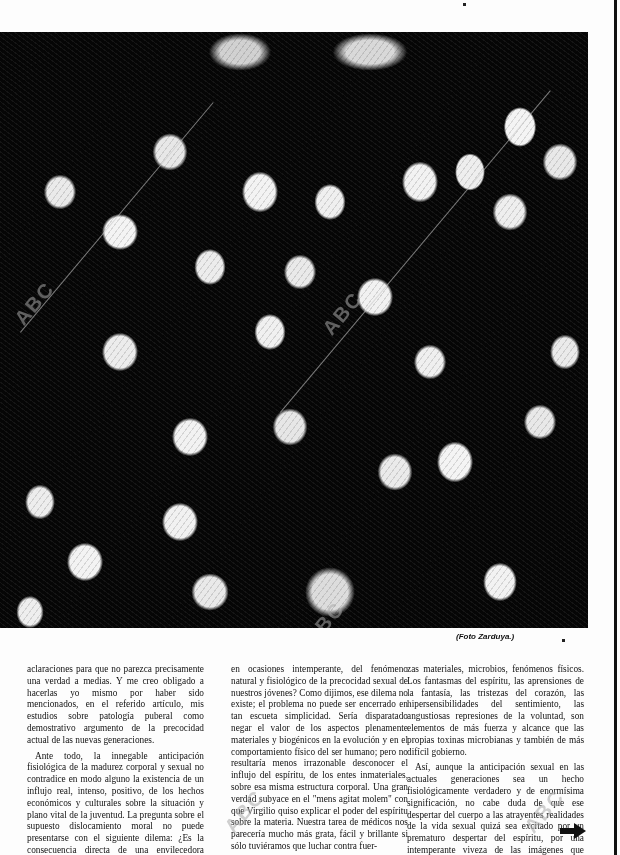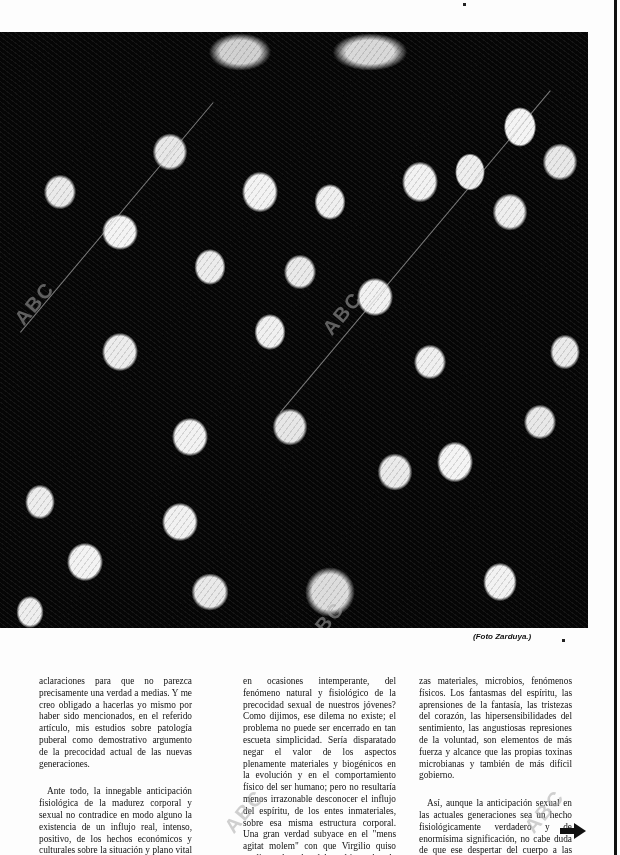--- a/index.html
+++ b/index.html
@@ -49,26 +49,26 @@
   .photo .grain {
     position: absolute; inset: 0; opacity: 0.35;
     background:
       repeating-linear-gradient(37deg, rgba(255,255,255,0.18) 0 1px, transparent 1px 4px),
       repeating-linear-gradient(-53deg, rgba(0,0,0,0.35) 0 1px, transparent 1px 5px);
   }
   .wm-line { position: absolute; height: 1px; background: rgba(200,200,200,0.6); transform-origin: 0 0; }
   .watermark { position: absolute; font-family: "Liberation Sans", sans-serif; font-size: 20px; font-weight: bold;
                color: rgba(170,170,170,0.55); transform: rotate(-50deg); letter-spacing: 2px; }
 
-  .caption { position: absolute; left: 473px; top: 632px; font-family: "Liberation Sans", sans-serif;
+  .caption { position: absolute; left: 456px; top: 632px; font-family: "Liberation Sans", sans-serif;
              font-size: 8px; font-weight: bold; font-style: italic; color: #111; }
 
   .col { position: absolute; top: 660px; width: 185px; font-size: 9.3px; line-height: 11.8px;
          text-align: justify; hyphens: manual; color: #111; }
-  .col p { margin: 16px; }
+  .col p { margin: 4px; }
   .col p + p { text-indent: 8px; }
   .col1 { left: 23px; }
   .col2 { left: 227px; }
   .col3 { left: 403px; }
 
   .arrow { position: absolute; left: 560px; top: 823px; width: 26px; height: 16px; }
 </style>
 </head>
 <body>
 

